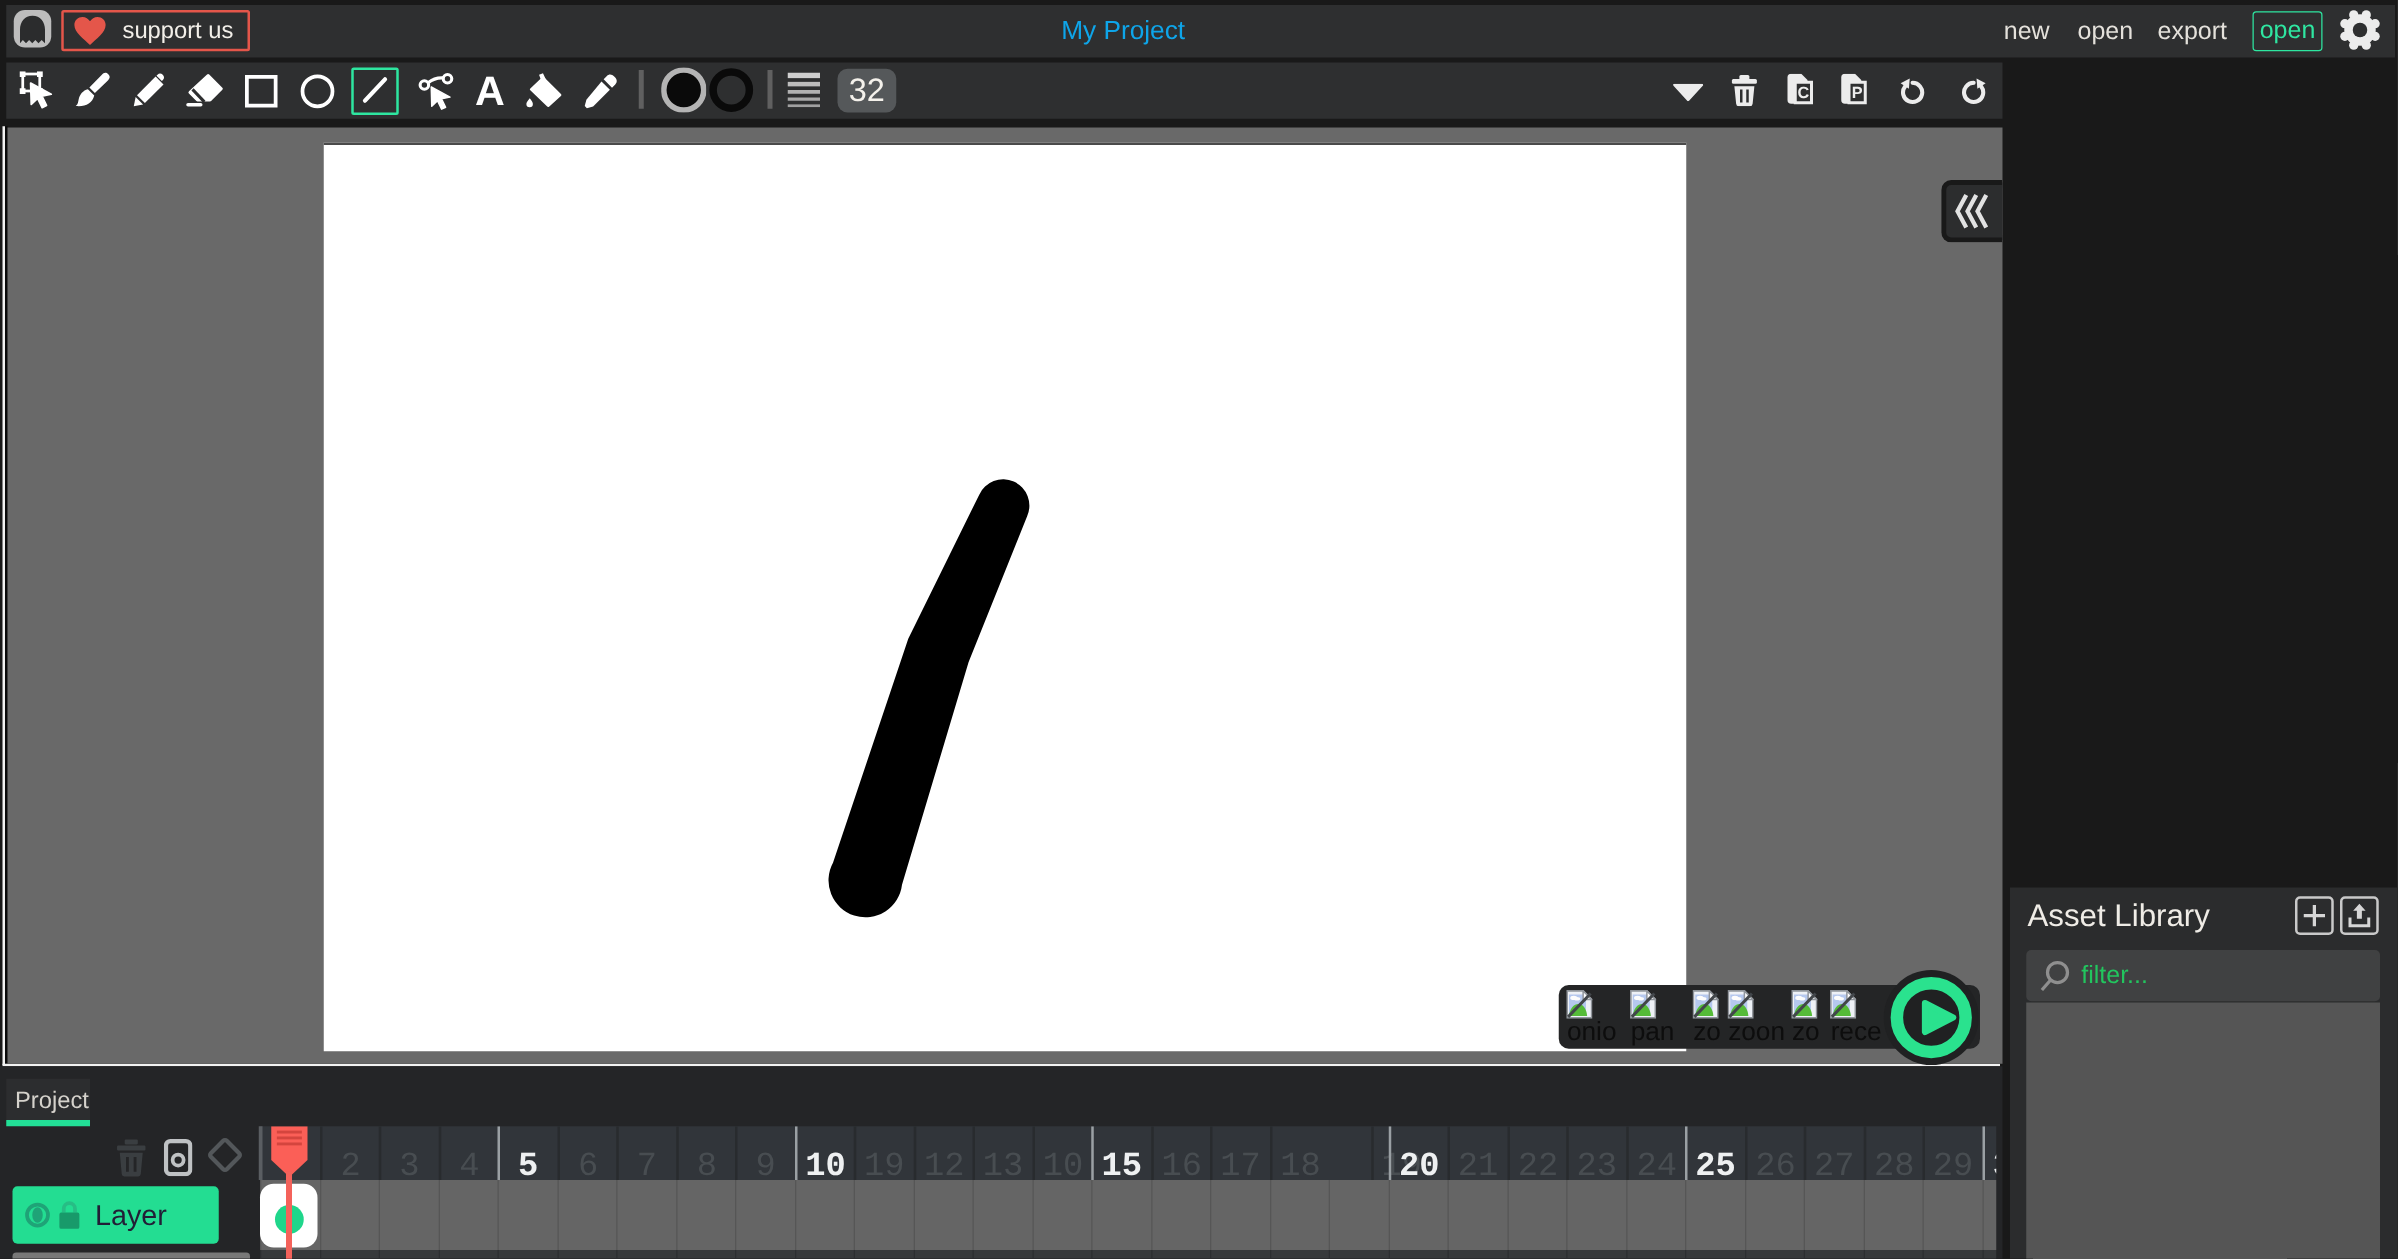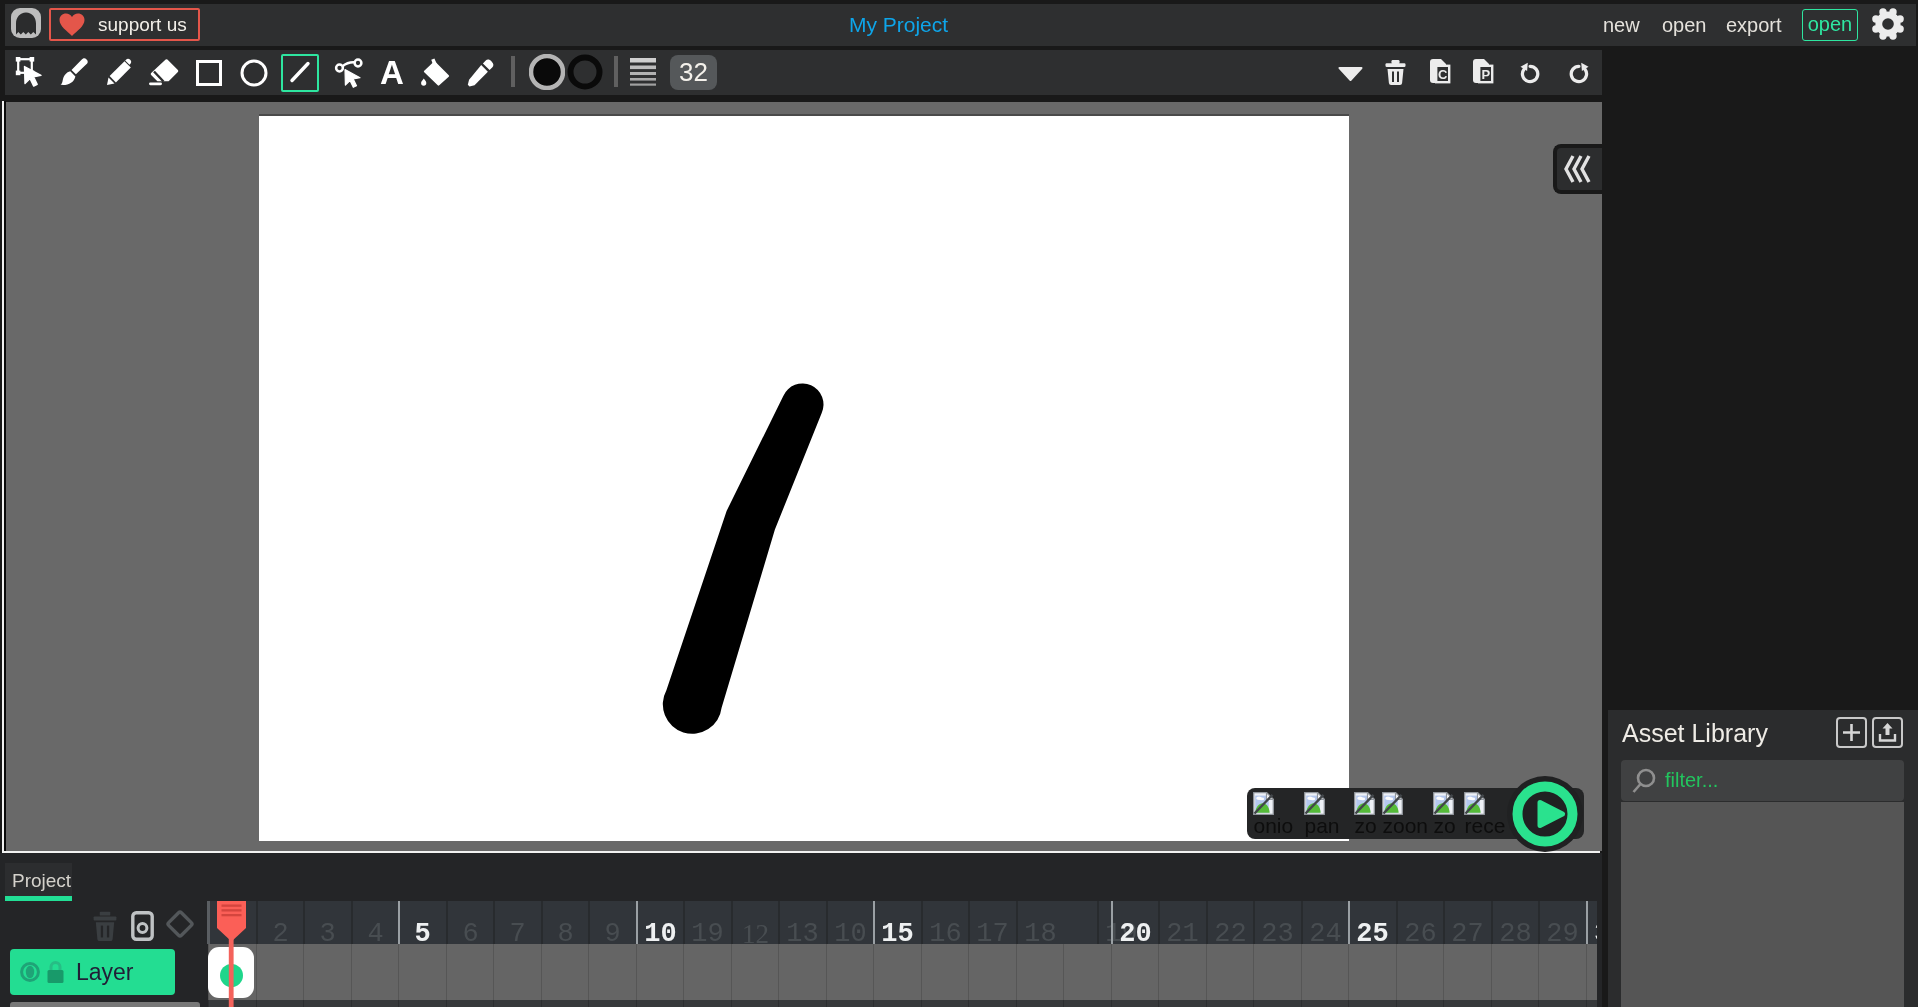--- a/index.html
+++ b/index.html
@@ -311,21 +311,21 @@
         <div class="numcell" style="left: 48px; width: 47px;">2</div>
         <div class="numcell" style="left: 95px; width: 47px;">3</div>
         <div class="numcell" style="left: 143px; width: 47px;">4</div>
         <div class="numcell em tick" style="left: 190px; width: 47px;">5</div>
         <div class="numcell" style="left: 238px; width: 47px;">6</div>
         <div class="numcell" style="left: 285px; width: 47px;">7</div>
         <div class="numcell" style="left: 333px; width: 47px;">8</div>
         <div class="numcell" style="left: 380px; width: 47px;">9</div>
         <div class="numcell em tick" style="left: 428px; width: 47px;">10</div>
         <div class="numcell" style="left: 475px; width: 47px;">19</div>
-        <div class="numcell" style="left: 523px; width: 47px; font-family: Liberation Serif, serif;">12</div>
+        <div class="numcell" style="left: 523px; width: 47px;">12</div>
         <div class="numcell" style="left: 570px; width: 47px;">13</div>
         <div class="numcell" style="left: 618px; width: 47px;">10</div>
         <div class="numcell em tick" style="left: 665px; width: 47px;">15</div>
         <div class="numcell" style="left: 713px; width: 47px;">16</div>
         <div class="numcell" style="left: 760px; width: 47px;">17</div>
         <div class="numcell" style="left: 808px; width: 47px;">18</div>
         <div class="numcell" style="left: 889px; width: 47px;">19</div>
         <div class="numcell em tick" style="left: 903px; width: 47px;">20</div>
         <div class="numcell" style="left: 950px; width: 47px;">21</div>
         <div class="numcell" style="left: 998px; width: 47px;">22</div>

